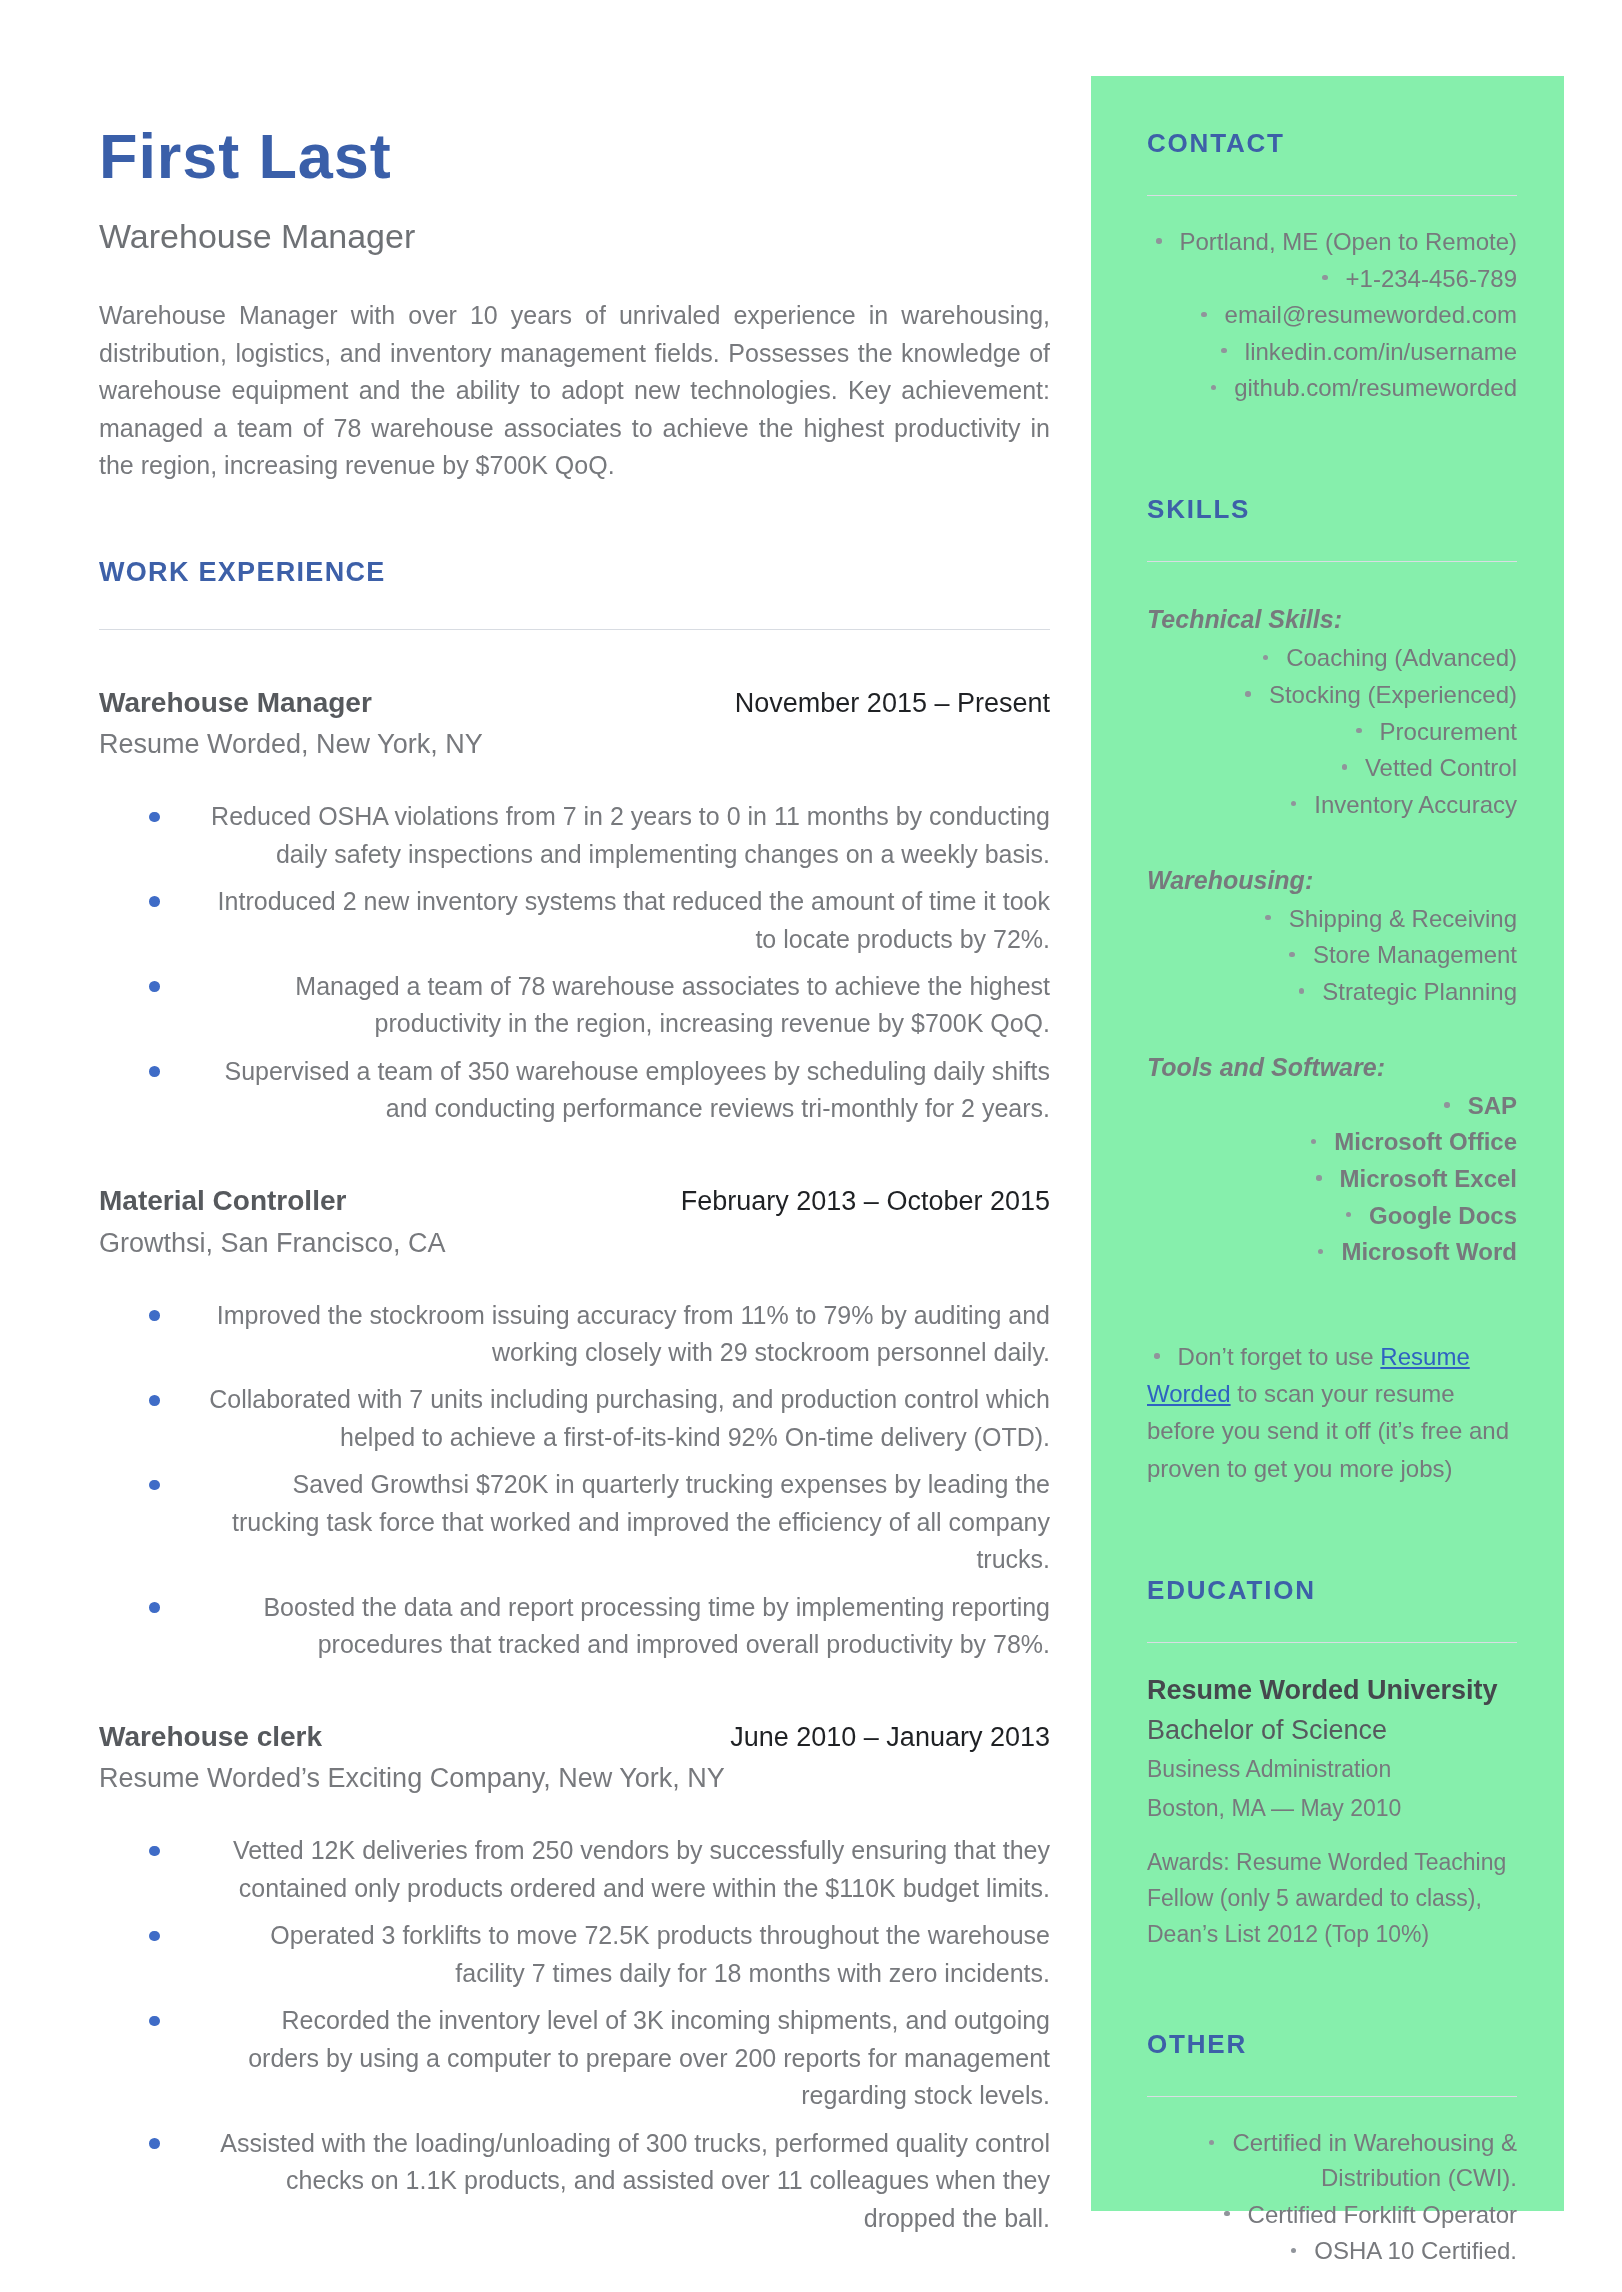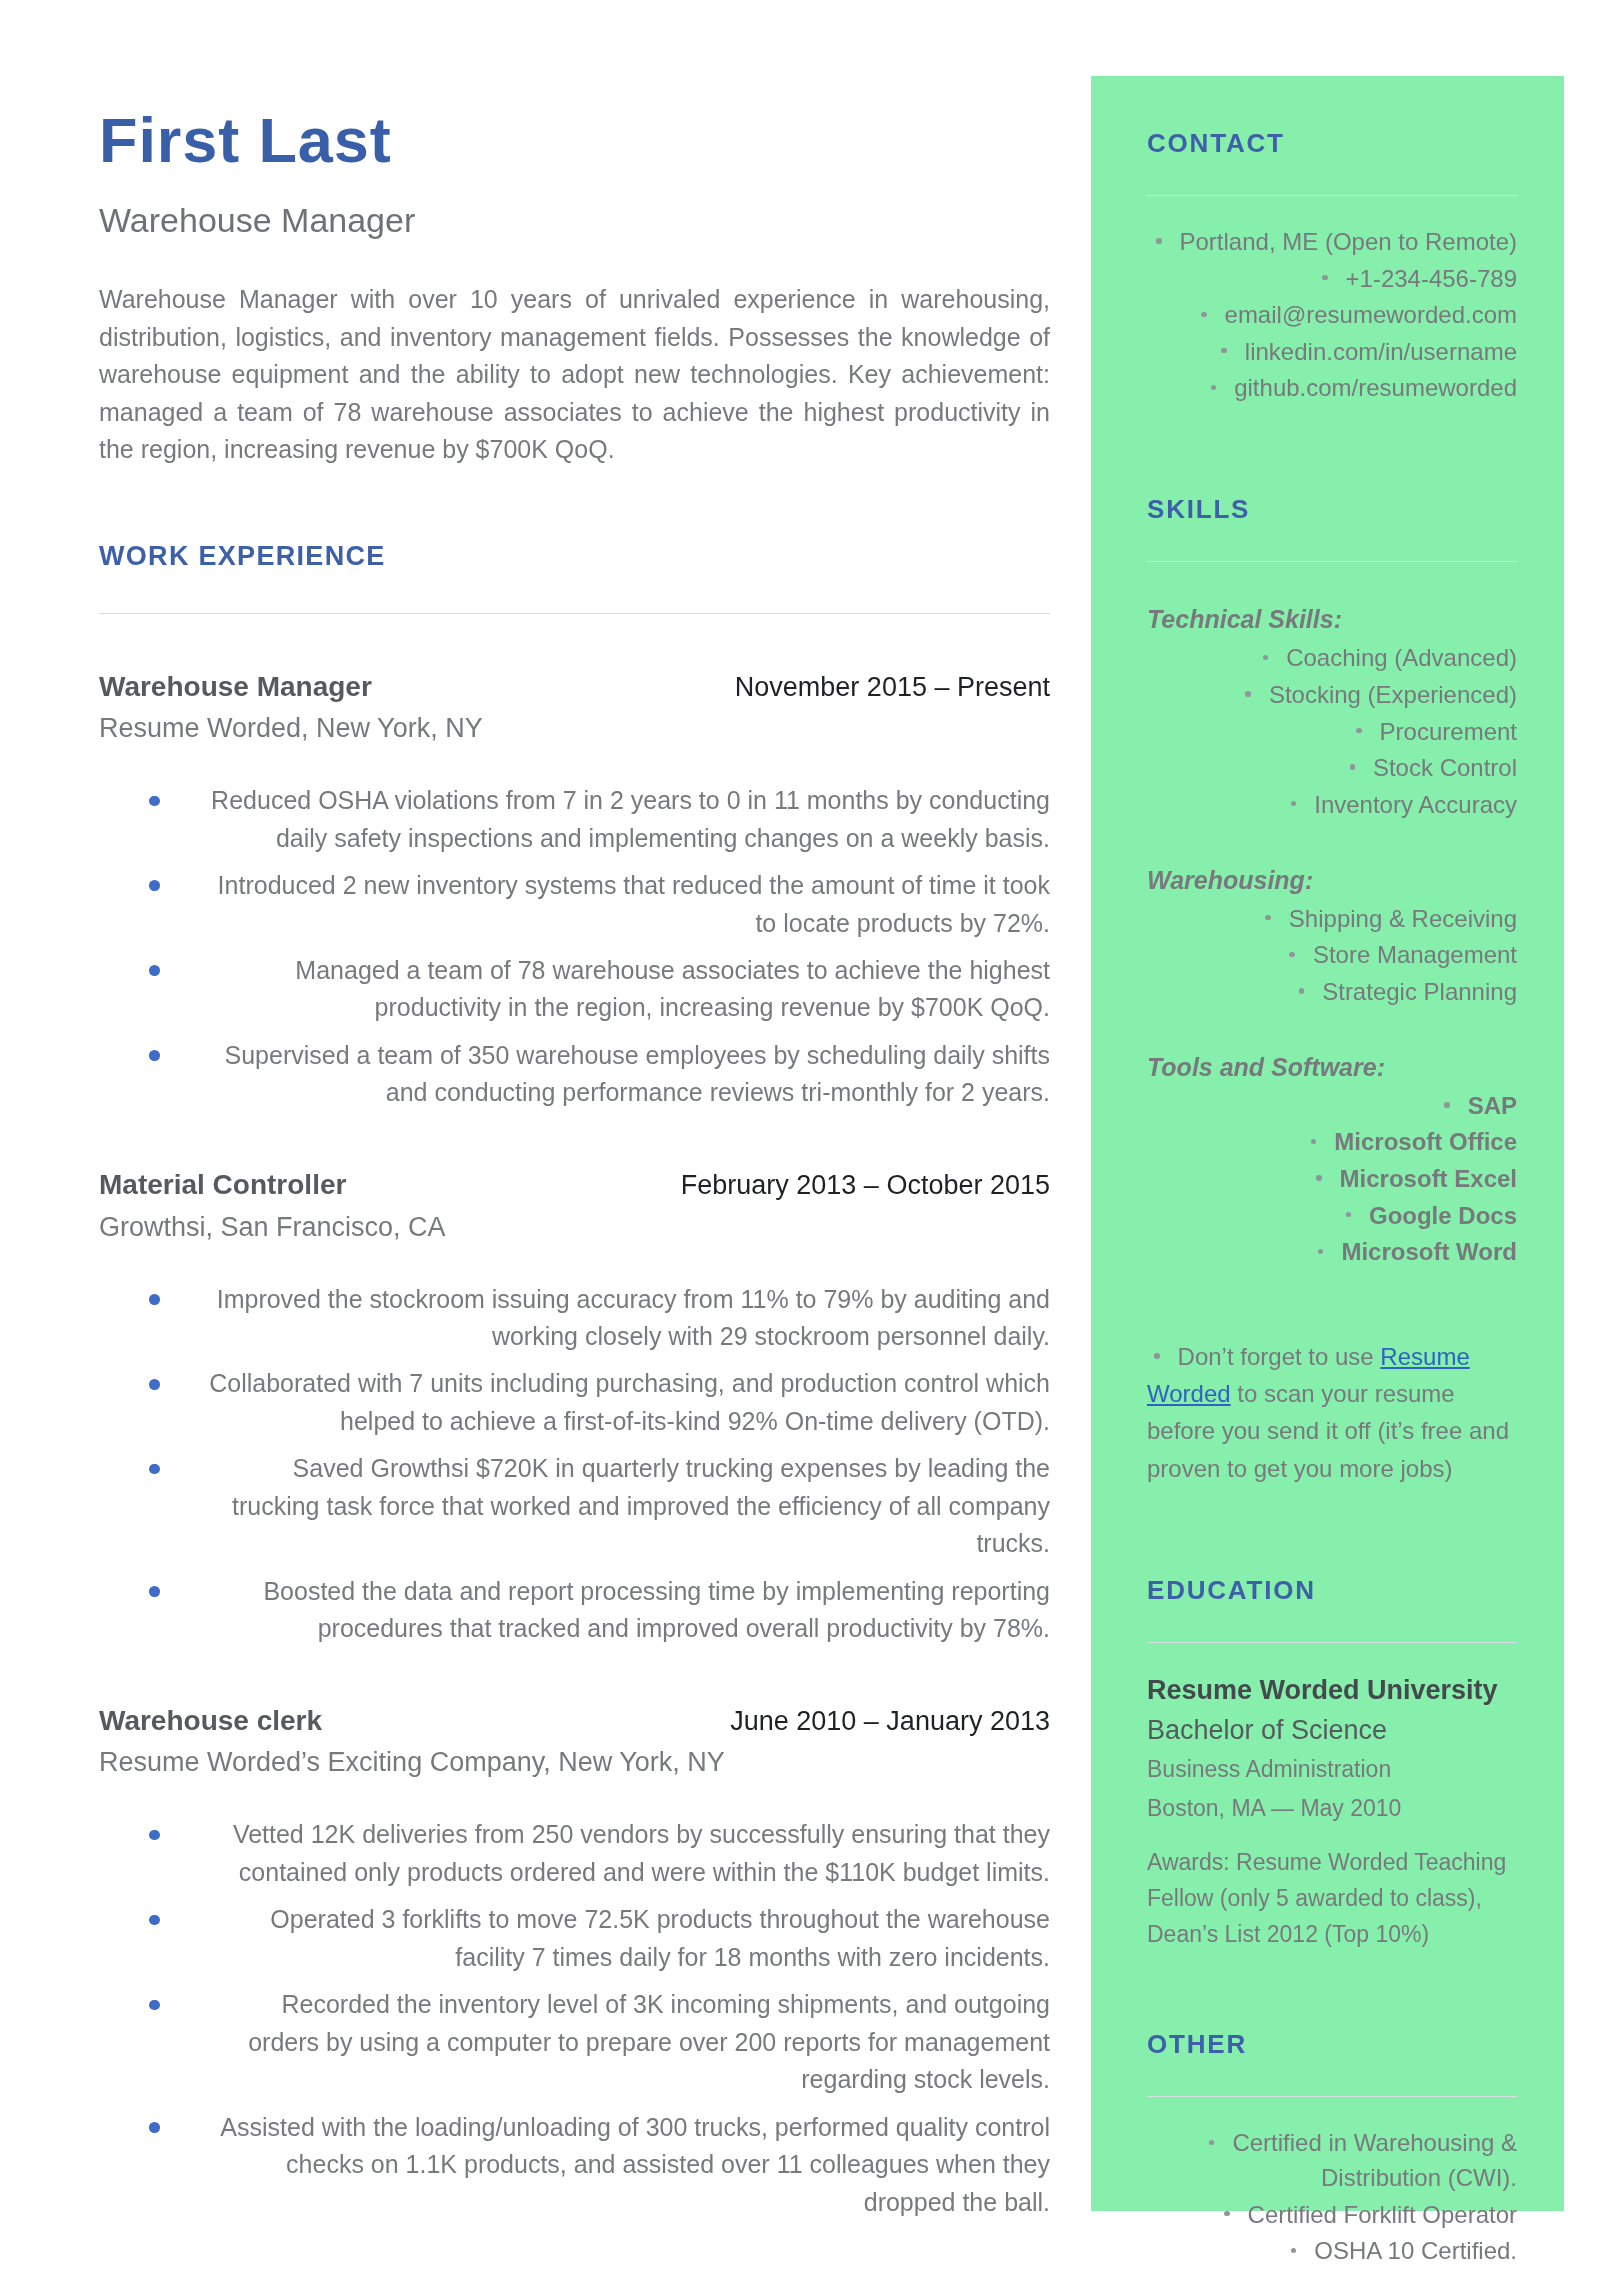--- a/index.html
+++ b/index.html
@@ -6,21 +6,21 @@
   html,body { margin:0; padding:0; }
   body {
     width:1623px; height:2293px;
     background:#ffffff;
     font-family:"Liberation Sans", sans-serif;
     position:relative;
     overflow:hidden;
   }
 
   
-  .main { position:absolute; left:99px; top:104px; width:951px; }
+  .main { position:absolute; left:99px; top:120px; width:951px; }
   .name { font-size:63px; font-weight:bold; color:#3a5fa9; letter-spacing:0.9px; margin:0; }
   .role { font-size:34px; font-weight:normal; color:#6e7175; margin:25px 0 0; }
   .summary { margin:41px 0 0; font-size:25px; line-height:1.5; color:#77797d; text-align:justify; }
 
   .section-heading { margin:72px 0 0; font-size:27px; color:#3d60a8; letter-spacing:1.3px; font-weight:600; }
   .rule { border:none; border-top:1.8px solid #d8dce2; margin:41px 0 0; height:0; }
 
   .job { margin-top:57px; }
   .job-head { display:flex; justify-content:space-between; align-items:baseline; }
   .job-title { font-size:28px; font-weight:bold; color:#56595d; margin:0; }
@@ -124,21 +124,21 @@
   <div class="sb-section">
     <h3 class="sb-heading">SKILLS</h3>
     <hr class="sb-rule">
 
     <div class="sb-group">
       <p class="sb-group-label">Technical Skills:</p>
       <ul class="sb-list" style="margin-top:0;">
         <li><span class="sb-dot"></span><span>Coaching (Advanced)</span></li>
         <li><span class="sb-dot"></span><span>Stocking (Experienced)</span></li>
         <li><span class="sb-dot"></span><span>Procurement</span></li>
-        <li><span class="sb-dot"></span><span>Stock Control</span></li>
+        <li><span class="sb-dot"></span><span>Vetted Control</span></li>
         <li><span class="sb-dot"></span><span>Inventory Accuracy</span></li>
       </ul>
     </div>
 
     <div class="sb-group">
       <p class="sb-group-label">Warehousing:</p>
       <ul class="sb-list" style="margin-top:0;">
         <li><span class="sb-dot"></span><span>Shipping &amp; Receiving</span></li>
         <li><span class="sb-dot"></span><span>Store Management</span></li>
         <li><span class="sb-dot"></span><span>Strategic Planning</span></li>

